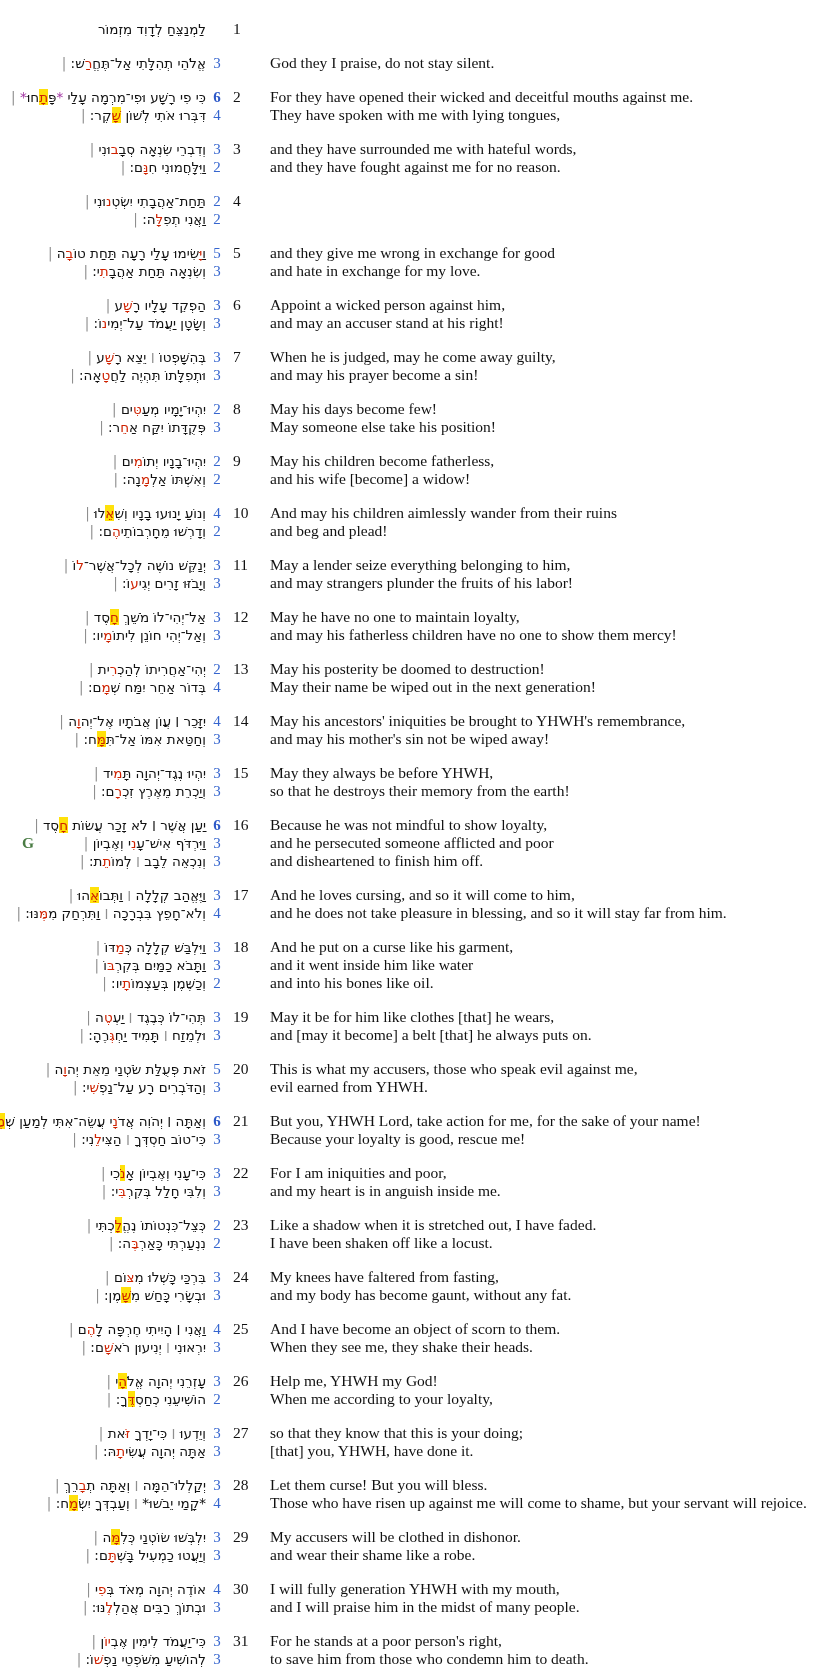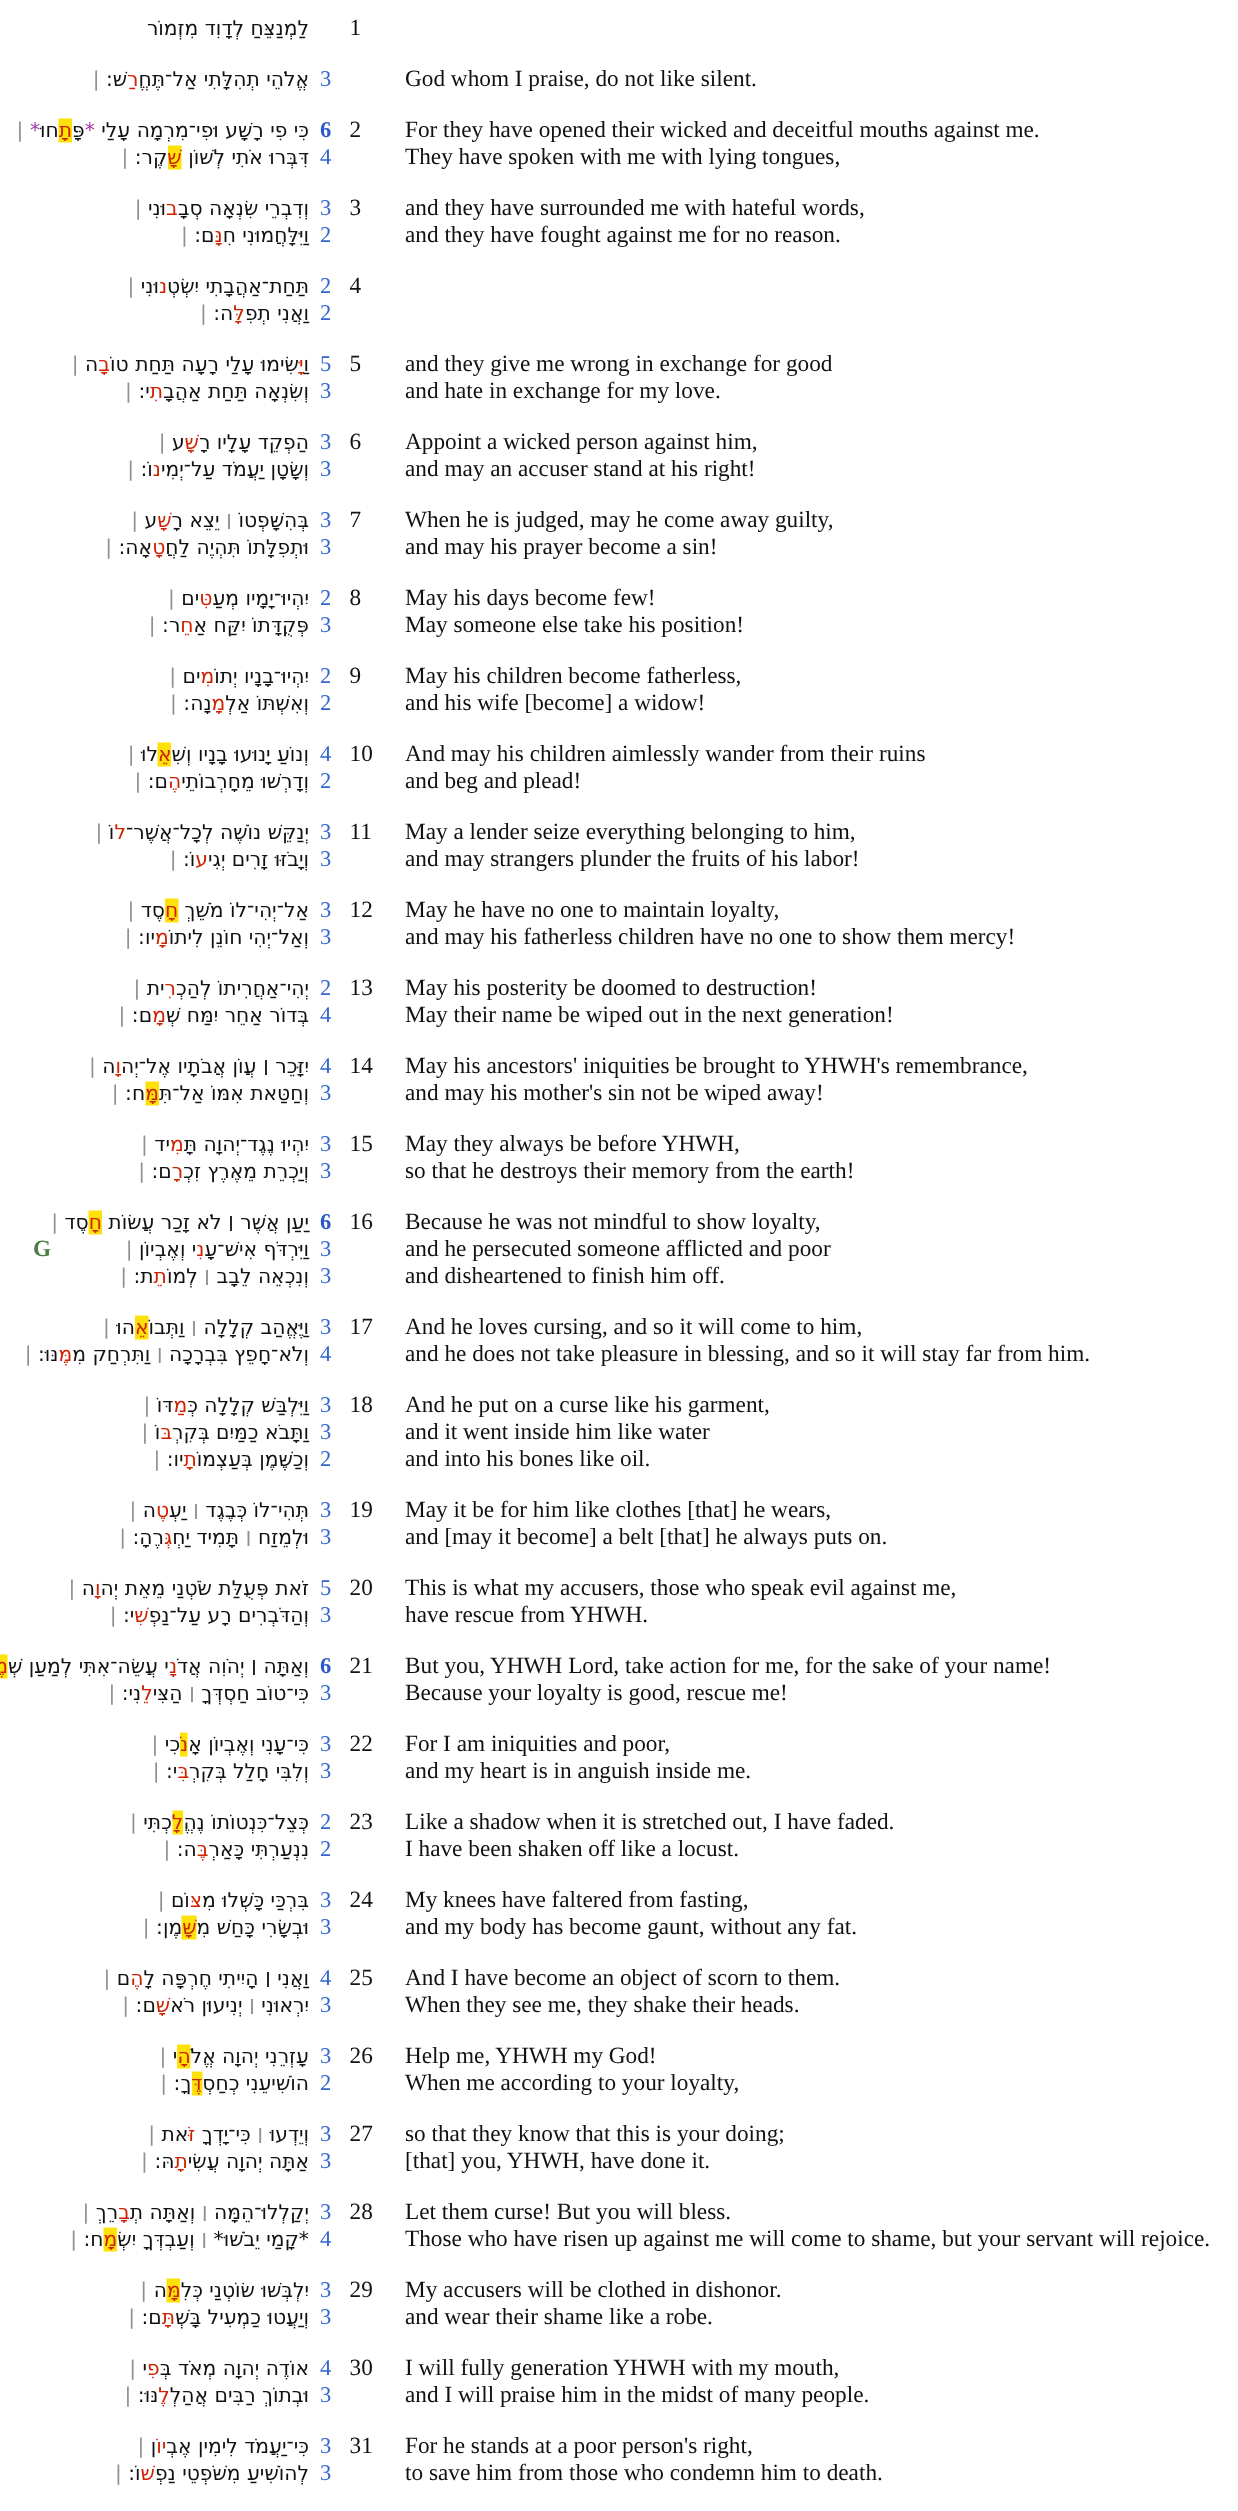--- a/index.html
+++ b/index.html
@@ -1,18 +1,18 @@
 <!DOCTYPE html>
 <html><head>
 <meta charset="utf-8">
 <style>
   html,body{margin:0;padding:0;background:#ffffff;}
   .page{
     width:825px;height:1674px;background:#ffffff;box-sizing:border-box;
-    padding-top:10px;position:relative;overflow:hidden;
+    padding-top:20px;position:relative;overflow:hidden;
     font-family:"Liberation Serif",serif;color:#111;
   }
   .group{margin-bottom:16px;}
   .row{display:flex;align-items:flex-start;min-height:18px;line-height:18px;position:relative;}
   .he-cell{
     width:206px;flex:0 0 206px;text-align:right;direction:rtl;unicode-bidi:embed;
     font-family:"DejaVu Sans",sans-serif;font-size:13.5px;line-height:18px;white-space:nowrap;
   }
   .count-cell{
     width:22px;flex:0 0 22px;text-align:center;color:#3565cf;
@@ -43,21 +43,21 @@
           <div class="he-cell" dir="rtl">לַמְנַצֵּחַ לְדָוִד מִזְמוֹר</div>
           <div class="count-cell"></div>
           <div class="verse-cell">1</div>
         </div>
       </div>
       <div class="group">
         <div class="row">
           <div class="he-cell" dir="rtl">אֱלֹהֵי תְהִלָּתִי אַל־תֶּחֱ<span class="red">רַ</span>שׁ: <span class="div">|</span></div>
           <div class="count-cell">3</div>
           <div class="verse-cell"></div>
-          <div class="en-cell">God whom I praise, do not like silent.</div>
+          <div class="en-cell">God they I praise, do not stay silent.</div>
         </div>
       </div>
       <div class="group">
         <div class="row">
           <div class="he-cell" dir="rtl">כִּי פִי רָשָׁע וּפִי־מִרְמָה עָלַי <span class="mag">*</span>פָּ<span class="hlr">תָ</span>חוּ<span class="mag">*</span> <span class="div">|</span></div>
           <div class="count-cell bold">6</div>
           <div class="verse-cell">2</div>
           <div class="en-cell">For they have opened their wicked and deceitful mouths against me.</div>
         </div>
         <div class="row">
@@ -320,21 +320,21 @@
         <div class="row">
           <div class="he-cell" dir="rtl">זֹאת פְּעֻלַּת שֹׂטְנַי מֵאֵת יְה<span class="red">וָ</span>ה <span class="div">|</span></div>
           <div class="count-cell">5</div>
           <div class="verse-cell">20</div>
           <div class="en-cell">This is what my accusers, those who speak evil against me,</div>
         </div>
         <div class="row">
           <div class="he-cell" dir="rtl">וְהַדֹּבְרִים רָע עַל־נַפְ<span class="red">שִׁ</span>י: <span class="div">|</span></div>
           <div class="count-cell">3</div>
           <div class="verse-cell"></div>
-          <div class="en-cell">have rescue from YHWH.</div>
+          <div class="en-cell">evil earned from YHWH.</div>
         </div>
       </div>
       <div class="group">
         <div class="row">
           <div class="he-cell" dir="rtl">וְאַתָּה ׀ יְהֹוִה אֲדֹ<span class="red">נָ</span>י עֲשֵׂה־אִתִּי לְמַעַן שְׁ<span class="hlr">מֶ</span>ךָ </div>
           <div class="count-cell bold">6</div>
           <div class="verse-cell">21</div>
           <div class="en-cell">But you, YHWH Lord, take action for me, for the sake of your name!</div>
         </div>
         <div class="row">

